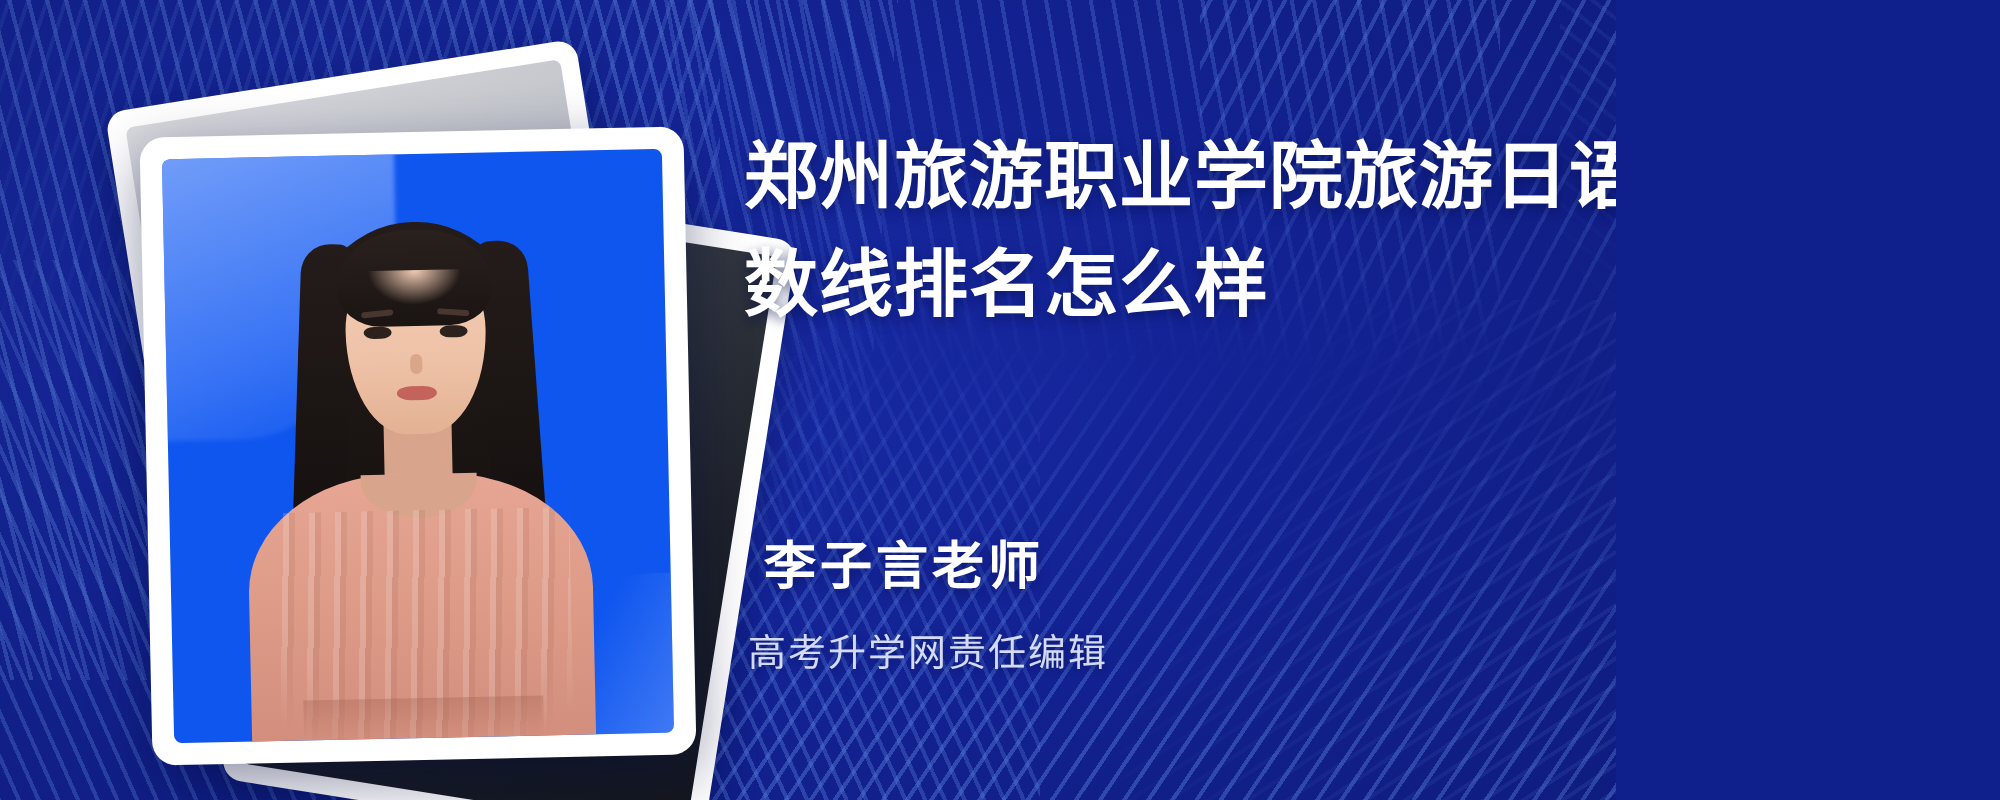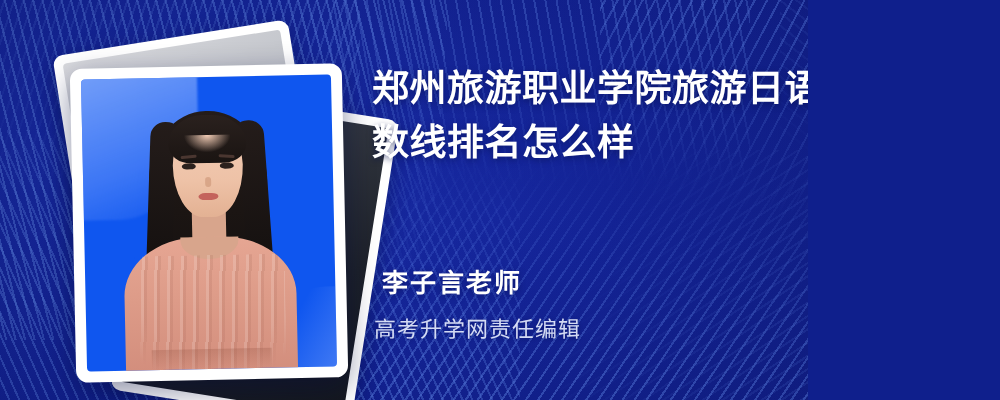--- a/index.html
+++ b/index.html
@@ -318,21 +318,21 @@
     font-size:26px;
     font-weight:bold;
     letter-spacing:2px;
     line-height:1.25;
     text-shadow:0 2px 6px rgba(6,14,72,.5);
     font-family:Liberation Serif, serif;
   }
   .role{
     margin-top:10px;margin-left:-8px;
     color:#e2e8fb;
-    font-size:22px;
+    font-size:19px;
     font-weight:normal;
     letter-spacing:1px;
     opacity:.93;
     text-shadow:0 1px 4px rgba(6,14,72,.5);
   }
 </style>
 </head>
 <body>
 
 <div class="banner">

